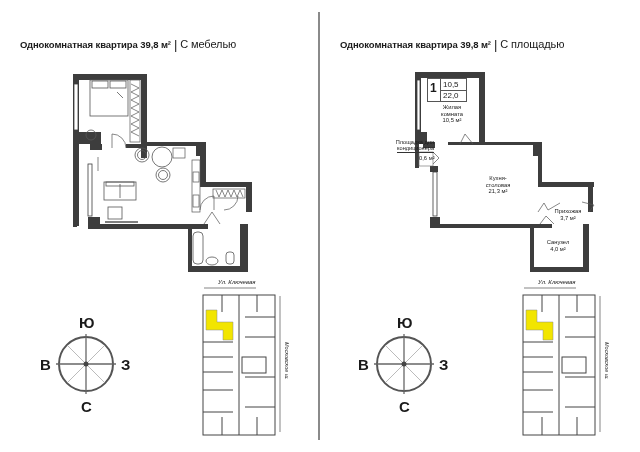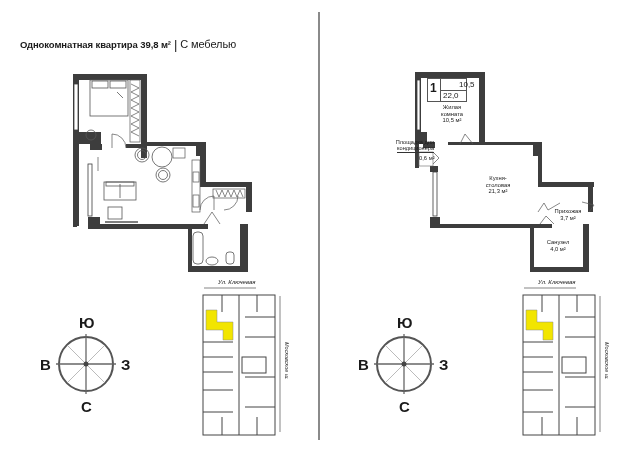--- a/index.html
+++ b/index.html
@@ -149,20 +149,23 @@
       <line x1="222" y1="283" x2="222" y2="300"></line>
       <line x1="257" y1="283" x2="257" y2="300"></line>
       <line x1="222" y1="405" x2="222" y2="423"></line>
       <line x1="257" y1="405" x2="257" y2="423"></line>
     </g>
     <polygon points="206,298 217,298 217,310 233,310 233,328 223,328 223,318 206,318" fill="#f2e500" stroke="#888" stroke-width="0.5"></polygon>
   </svg>
 </div>
 
 <div class="panel" id="right">
+  <div class="title">
+    <span>Однокомнатная квартира 39,8 м²</span><span class="sep">|</span><span class="sub">С площадью</span>
+  </div>
 
   <svg width="320" height="452">
     <g fill="#3d3d3d">
 
       <rect x="95" y="60" width="70" height="6"></rect>
       <rect x="159" y="60" width="6" height="72"></rect>
       <rect x="95" y="60" width="6" height="66"></rect>
       <rect x="95" y="120" width="12" height="12"></rect>
       <rect x="103" y="130" width="12" height="6"></rect>
       <rect x="128" y="130" width="31" height="3"></rect>
@@ -196,21 +199,21 @@
       <path d="M140 132 L145 122 L153 132"></path>
       <path d="M218 200 L224 191 L228 198 L240 191"></path>
       <path d="M262 190 L274 193 L269 200"></path>
       <path d="M220 212 L226 204 L234 212"></path>
     </g>
   </svg>
 
   <div style="position:absolute;left:107px;top:66px;width:38px;height:22px;border:0.8px solid #555;font-size:8px;">
     <div style="position:absolute;left:2px;top:2px;font-size:12px;font-weight:bold;">1</div>
     <div style="position:absolute;left:12px;top:0;width:0.8px;height:22px;background:#555;"></div>
-    <div style="position:absolute;left:15px;top:1px;margin-left:16px;">10,5</div>
+    <div style="position:absolute;left:15px;top:1px;">10,5</div>
     <div style="position:absolute;left:12px;top:11px;width:26px;height:0.8px;background:#555;"></div>
     <div style="position:absolute;left:15px;top:12px;">22,0</div>
   </div>
 
   <div style="position:absolute;left:112px;top:92px;width:40px;text-align:center;font-size:5.8px;line-height:6.5px;">
     <div>Жилая</div>
     <div>комната</div>
     <div>10,5 м²</div>
   </div>
   <div style="position:absolute;left:158px;top:163px;width:40px;text-align:center;font-size:5.8px;line-height:6.5px;">

